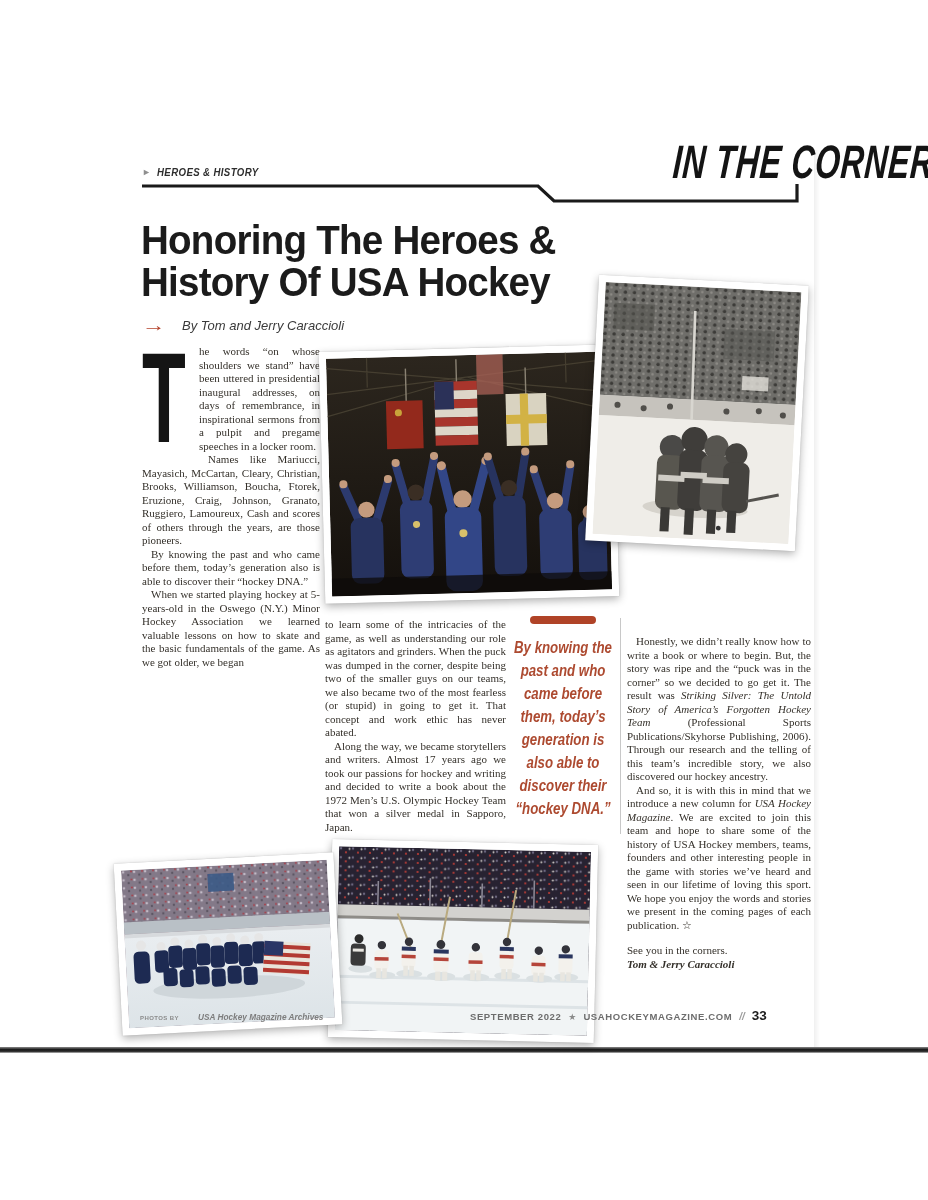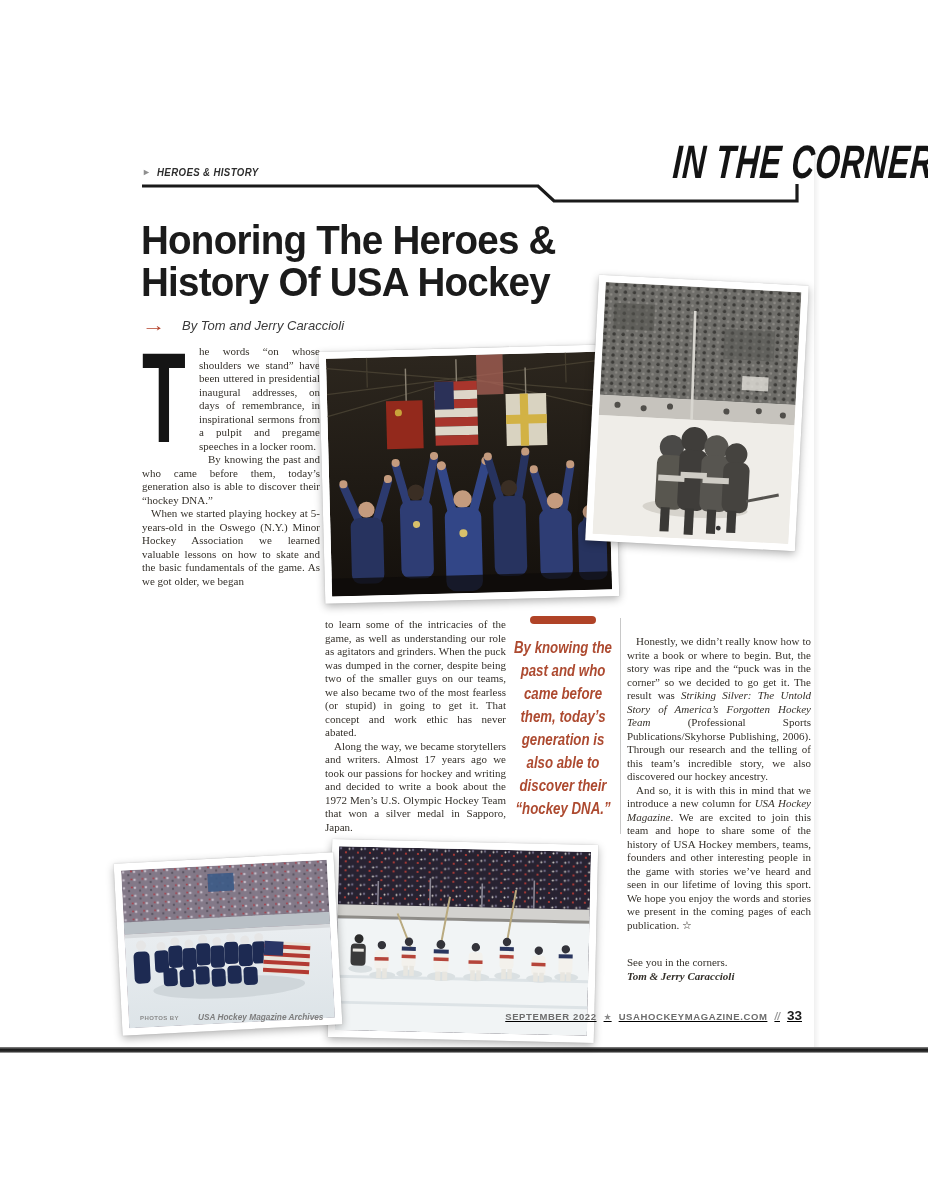--- a/index.html
+++ b/index.html
@@ -32,43 +32,43 @@
   .body-col p{margin:0;}
   .body-col p+p{text-indent:9px;}
   .col1{left:142px;top:345px;width:178px;}
   .col2{left:325px;top:618px;width:181px;}
   .col3{left:627px;top:635px;width:184px;}
   .col3 .firstline{text-indent:9px;}
   .ital{font-style:italic;}
   .dropcap-box{float:left;width:50px;height:110px;margin:3px 7px 0 0;}
   .dropcap{display:block;font-family:"Liberation Sans",sans-serif;font-weight:900;font-size:128px;
     line-height:100px;color:#151515;transform:scaleX(0.56);transform-origin:left top;}
-  .signoff{margin-top:24px;}
+  .signoff{margin-top:12px;}
   .signoff .s1{text-indent:0;}
   .signoff .s2{font-weight:700;font-style:italic;text-indent:0;}
   
   .quote-bar{position:absolute;left:530px;top:616px;width:66px;height:8px;border-radius:4px;background:#b04327;}
   .quote{position:absolute;left:512px;top:636px;width:102px;text-align:center;}
   .quote .qtxt{display:inline-block;width:132px;margin-left:-15px;font-style:italic;font-weight:700;
     font-size:17px;line-height:23px;color:#ad4a30;transform:scaleX(0.78);transform-origin:center top;}
   .quote-divider{position:absolute;left:620px;top:618px;width:1px;height:216px;background:#c8c8c8;}
   
   .photo{position:absolute;background:#ffffff;box-sizing:border-box;padding:7px;
     box-shadow:0 3px 8px rgba(0,0,0,0.30),0 0 1px rgba(0,0,0,0.25);}
   .photo svg{display:block;width:100%;height:100%;}
   .photo-podium{left:322px;top:348px;width:294px;height:252px;transform:rotate(-1.5deg);z-index:1;}
   .photo-bw{left:592px;top:280px;width:210px;height:266px;transform:rotate(3deg);z-index:2;}
   .photo-women{left:118px;top:858px;width:220px;height:172px;transform:rotate(-3deg);z-index:4;}
   .photo-celebration{left:330px;top:842px;width:266px;height:198px;transform:rotate(1.3deg);z-index:3;}
   
   .credit{position:absolute;left:140px;top:1012px;display:flex;align-items:baseline;gap:19px;z-index:5;}
   .credit .pfx{font-size:6px;letter-spacing:0.4px;color:#8a8a8a;font-weight:700;}
   .credit .txt{font-size:9px;font-style:italic;color:#7d7d7d;font-weight:700;transform:scaleX(0.92);transform-origin:left center;}
-  .footer{position:absolute;left:470px;top:1008px;width:332px;display:flex;justify-content:flex-end;
-    align-items:baseline;gap:7px;z-index:5;text-decoration:underline;}
+  .footer{position:absolute;left:470px;top:1008px;width:332px;display:flex;
+    align-items:baseline;gap:7px;z-index:5;}
   .footer .gry{font-size:9.5px;letter-spacing:0.6px;color:#6d6d6d;font-weight:700;}
   .footer .star{font-size:9px;color:#8a8a8a;}
   .footer .sl{font-size:10px;font-style:italic;color:#9a9a9a;font-weight:700;}
   .footer .pg{font-size:13.5px;font-weight:800;color:#1b1b1b;}
 </style>
 </head>
 <body>
 
 <div class="stage">
 
@@ -374,20 +374,21 @@
             <rect x="8" y="123" width="4.5" height="9" fill="#e8e6e0"></rect>
           </g>
       </g>
     </svg>
   </div>
 
   <div class="body-col col1">
     <p><span class="dropcap-box">
           <span class="dropcap">T</span>
         </span><span>he words “on whose shoulders we stand” have been uttered in presidential inaugural addresses, on days of remembrance, in inspirational sermons from a pulpit and pregame speeches in a locker room.</span></p>
+    <p>Names like Mariucci, Mayasich, McCartan, Cleary, Christian, Brooks, Williamson, Boucha, Ftorek, Eruzione, Craig, Johnson, Granato, Ruggiero, Lamoureux, Cash and scores of others through the years, are those pioneers.</p>
     <p>By knowing the past and who came before them, today’s generation also is able to discover their “hockey DNA.”</p>
     <p>When we started playing hockey at 5-years-old in the Oswego (N.Y.) Minor Hockey Association we learned valuable lessons on how to skate and the basic fundamentals of the game. As we got older, we began</p>
   </div>
 
   <div class="body-col col2">
     <p>to learn some of the intricacies of the game, as well as understanding our role as agitators and grinders. When the puck was dumped in the corner, despite being two of the smaller guys on our teams, we also became two of the most fearless (or stupid) in going to get it. That concept and work ethic has never abated.</p>
     <p>Along the way, we became storytellers and writers. Almost 17 years ago we took our passions for hockey and writing and decided to write a book about the 1972 Men’s U.S. Olympic Hockey Team that won a silver medal in Sapporo, Japan.</p>
   </div>
 
   <div class="quote-bar"></div>

